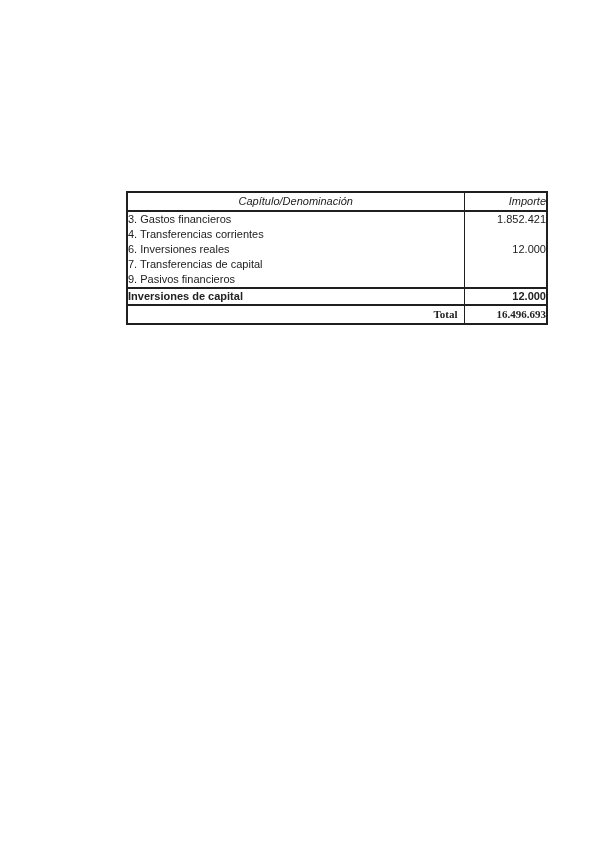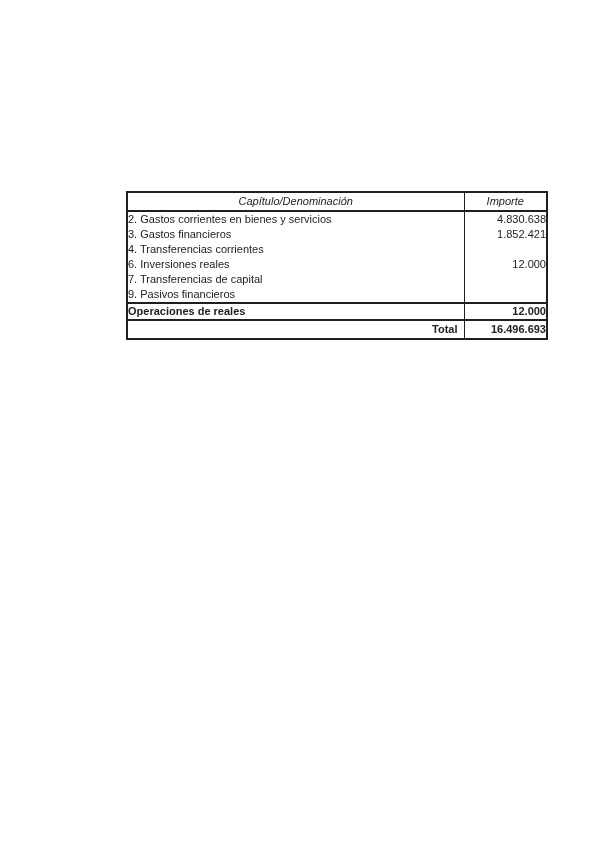--- a/index.html
+++ b/index.html
@@ -39,20 +39,21 @@
     padding: 0;
     margin: 0;
     overflow: hidden;
     white-space: nowrap;
     font-weight: normal;
   }
   
   table.budget-table th + th,
   table.budget-table td + td {
     border-left: 1.5px solid #1f1f1f;
+    text-align: right;
   }
   
   thead tr {
     border-bottom: 2px solid #1f1f1f;
   }
   thead th {
     height: 17px;
     line-height: 17px;
     font-style: italic;
     text-align: center;
@@ -73,20 +74,21 @@
   tbody.summary td {
     height: 15px;
     line-height: 15px;
     font-weight: bold;
   }
   
   tbody.total td {
     height: 17px;
     line-height: 17px;
     font-weight: bold;
+    font-family: Liberation Serif, serif;
   }
   td.label {
     text-align: left;
     padding-left: 5px;
   }
   td.label.right {
     text-align: right;
     padding-right: 6px;
   }
   td.value {
@@ -105,24 +107,20 @@
         <col class="col-value">
       </colgroup>
       <thead>
         <tr>
           <th>Capítulo/Denominación</th>
           <th>Importe</th>
         </tr>
       </thead>
       <tbody class="chapters">
         <tr>
-          <td class="label">2. Gastos corrientes en bienes y servicios</td>
-          <td class="value">4.830.638</td>
-        </tr>
-        <tr>
           <td class="label">3. Gastos financieros</td>
           <td class="value">1.852.421</td>
         </tr>
         <tr>
           <td class="label">4. Transferencias corrientes</td>
           <td class="value"></td>
         </tr>
         <tr>
           <td class="label">6. Inversiones reales</td>
           <td class="value">12.000</td>
@@ -131,21 +129,21 @@
           <td class="label">7. Transferencias de capital</td>
           <td class="value"></td>
         </tr>
         <tr>
           <td class="label">9. Pasivos financieros</td>
           <td class="value"></td>
         </tr>
       </tbody>
       <tbody class="summary">
         <tr>
-          <td class="label">Operaciones de reales</td>
+          <td class="label">Inversiones de capital</td>
           <td class="value">12.000</td>
         </tr>
       </tbody>
       <tbody class="total">
         <tr>
           <td class="label right">Total</td>
           <td class="value">16.496.693</td>
         </tr>
       </tbody>
     </table>

